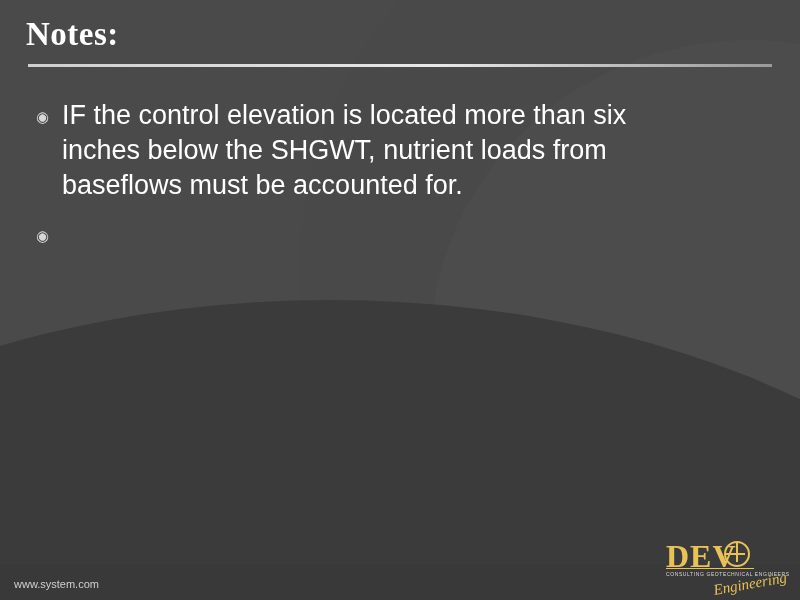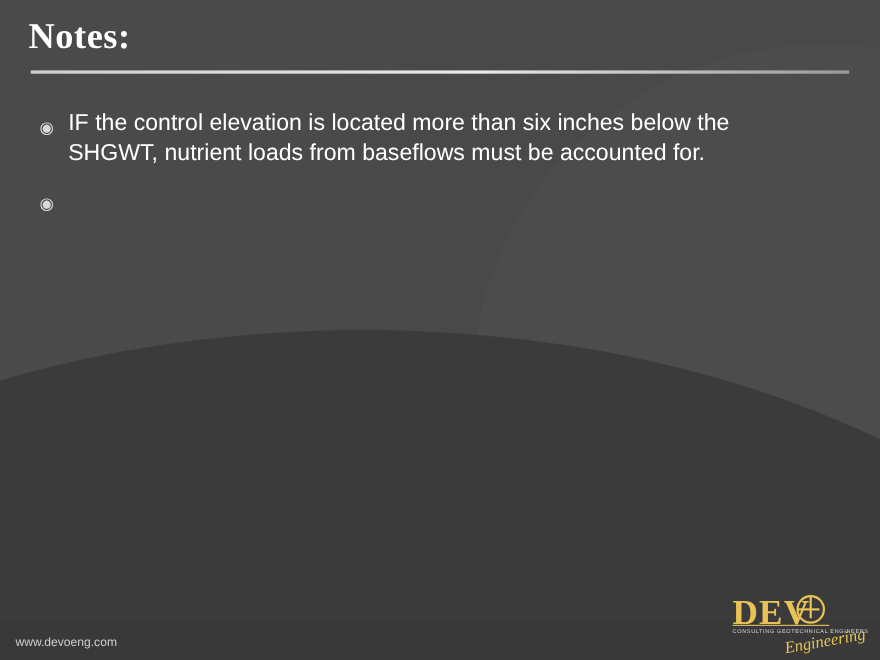--- a/index.html
+++ b/index.html
@@ -123,21 +123,21 @@
     flex: 0 0 auto;
     width: 26px;
     padding-top: 11px;
     font-size: 15px;
     line-height: 1;
     color: #d8d8d8;
     text-align: left;
   }
   .bullet-text {
     flex: 1 1 auto;
-    font-size: 21px;
+    font-size: 27px;
     line-height: 1.30;
     color: #ffffff;
     max-width: 620px;
   }
 
   
   .footer-url {
     position: absolute;
     left: 14px;
     bottom: 10px;
@@ -246,21 +246,21 @@
       <span class="bullet-marker">◉</span>
       <span class="bullet-text">IF the control elevation is located more than six inches below the SHGWT, nutrient loads from baseflows must be accounted for.</span>
     </div>
 
     <div class="bullet">
       <span class="bullet-marker">◉</span>
     </div>
 
   </div>
 
-  <div class="footer-url">www.devoeng.com</div>
+  <div class="footer-url">www.system.com</div>
 
   <div class="logo">
     <div class="logo-dev">DEV</div>
     <div class="logo-globe"></div>
     <div class="logo-rule"></div>
     <div class="logo-sub">CONSULTING GEOTECHNICAL  ENGINEERS</div>
     <div class="logo-script">Engineering</div>
   </div>
 
 </div>

